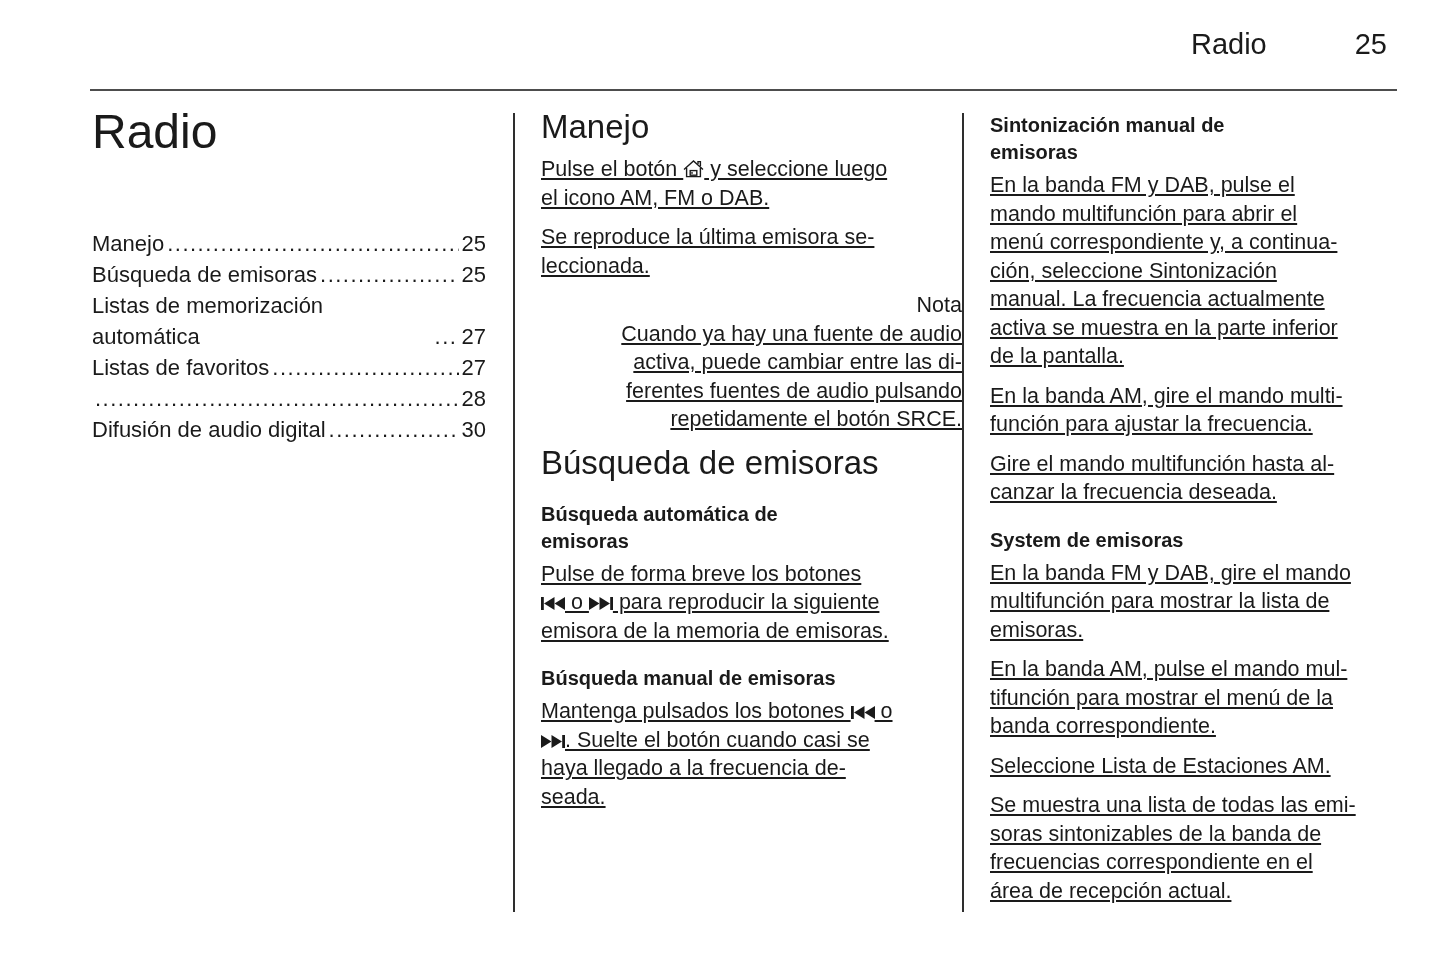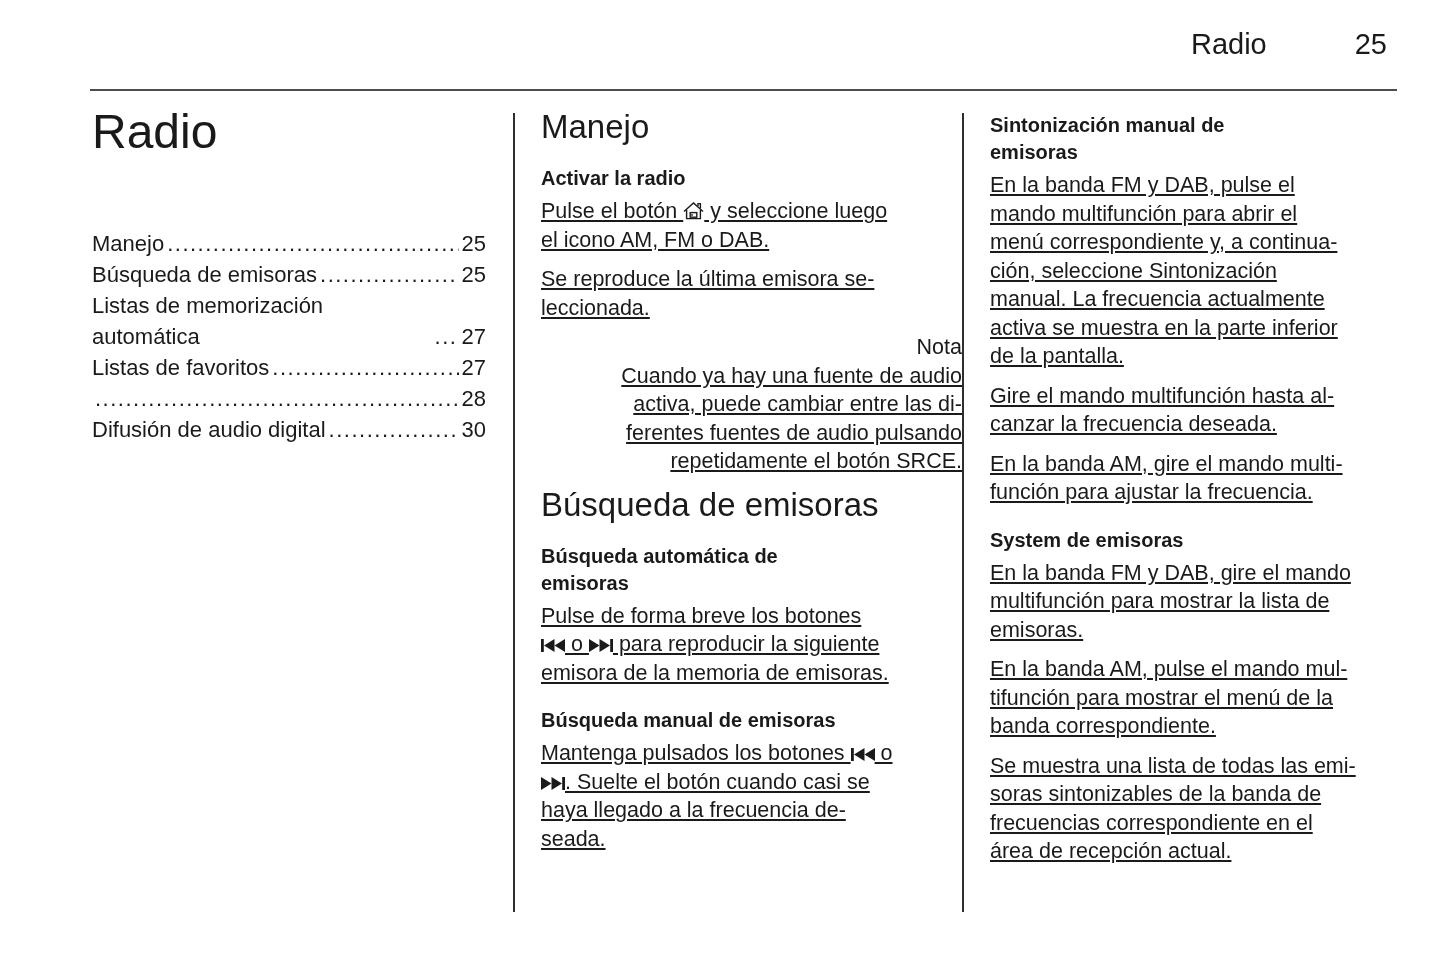--- a/index.html
+++ b/index.html
@@ -86,21 +86,20 @@
       <div class="toc-item">
         <span class="toc-label">Difusión de audio digital</span>
         <span class="toc-leader"></span>
         <span class="toc-page">30</span>
       </div>
     </div>
 </div>
 
 <div class="col" id="col2">
   <h2 class="h1">Manejo</h2>
-  <h3 class="h2">Activar la radio</h3>
   <p class="lines">Pulse el botón <svg class="icn home" viewBox="0 0 21 20">
         <g fill="none" stroke="#1a1a1a" stroke-width="1.4">
           <polyline points="1,10.5 10.5,2 20,10.5"></polyline>
           <polyline points="3.6,9 3.6,17.6 17.4,17.6 17.4,9"></polyline>
           <polyline points="15,5 15,2.6 17.4,2.6 17.4,7.2"></polyline>
           <rect x="7.2" y="11.6" width="6.6" height="4.6"></rect>
         </g>
         <circle cx="9" cy="13.9" r="0.9" fill="#1a1a1a"></circle>
       </svg> y seleccione luego<br>el icono AM, FM o DAB.</p>
   <p class="lines">Se reproduce la última emisora se-<br>leccionada.</p>
@@ -127,19 +126,20 @@
       </svg> o<br><svg class="icn seek" viewBox="0 0 24 13" fill="#1a1a1a">
         <polygon points="0,0 0,13 10.5,6.5"></polygon>
         <polygon points="10.5,0 10.5,13 21,6.5"></polygon>
         <rect x="21.2" y="0" width="2.8" height="13"></rect>
       </svg>. Suelte el botón cuando casi se<br>haya llegado a la frecuencia de-<br>seada.</p>
 </div>
 
 <div class="col" id="col3">
   <h3 class="h2 first">Sintonización manual de<br>emisoras</h3>
   <p class="lines">En la banda FM y DAB, pulse el<br>mando multifunción para abrir el<br>menú correspondiente y, a continua-<br>ción, seleccione Sintonización<br>manual. La frecuencia actualmente<br>activa se muestra en la parte inferior<br>de la pantalla.</p>
+  <p class="lines">En la banda AM, gire el mando multi-<br>función para ajustar la frecuencia.</p>
   <p class="lines">Gire el mando multifunción hasta al-<br>canzar la frecuencia deseada.</p>
-  <p class="lines">En la banda AM, gire el mando multi-<br>función para ajustar la frecuencia.</p>
   <h3 class="h2">System de emisoras</h3>
   <p class="lines">En la banda FM y DAB, gire el mando<br>multifunción para mostrar la lista de<br>emisoras.</p>
   <p class="lines">En la banda AM, pulse el mando mul-<br>tifunción para mostrar el menú de la<br>banda correspondiente.</p>
+  <p class="lines">Seleccione Lista de Estaciones AM.</p>
   <p class="lines">Se muestra una lista de todas las emi-<br>soras sintonizables de la banda de<br>frecuencias correspondiente en el<br>área de recepción actual.</p>
 </div>
 
 </body></html>

